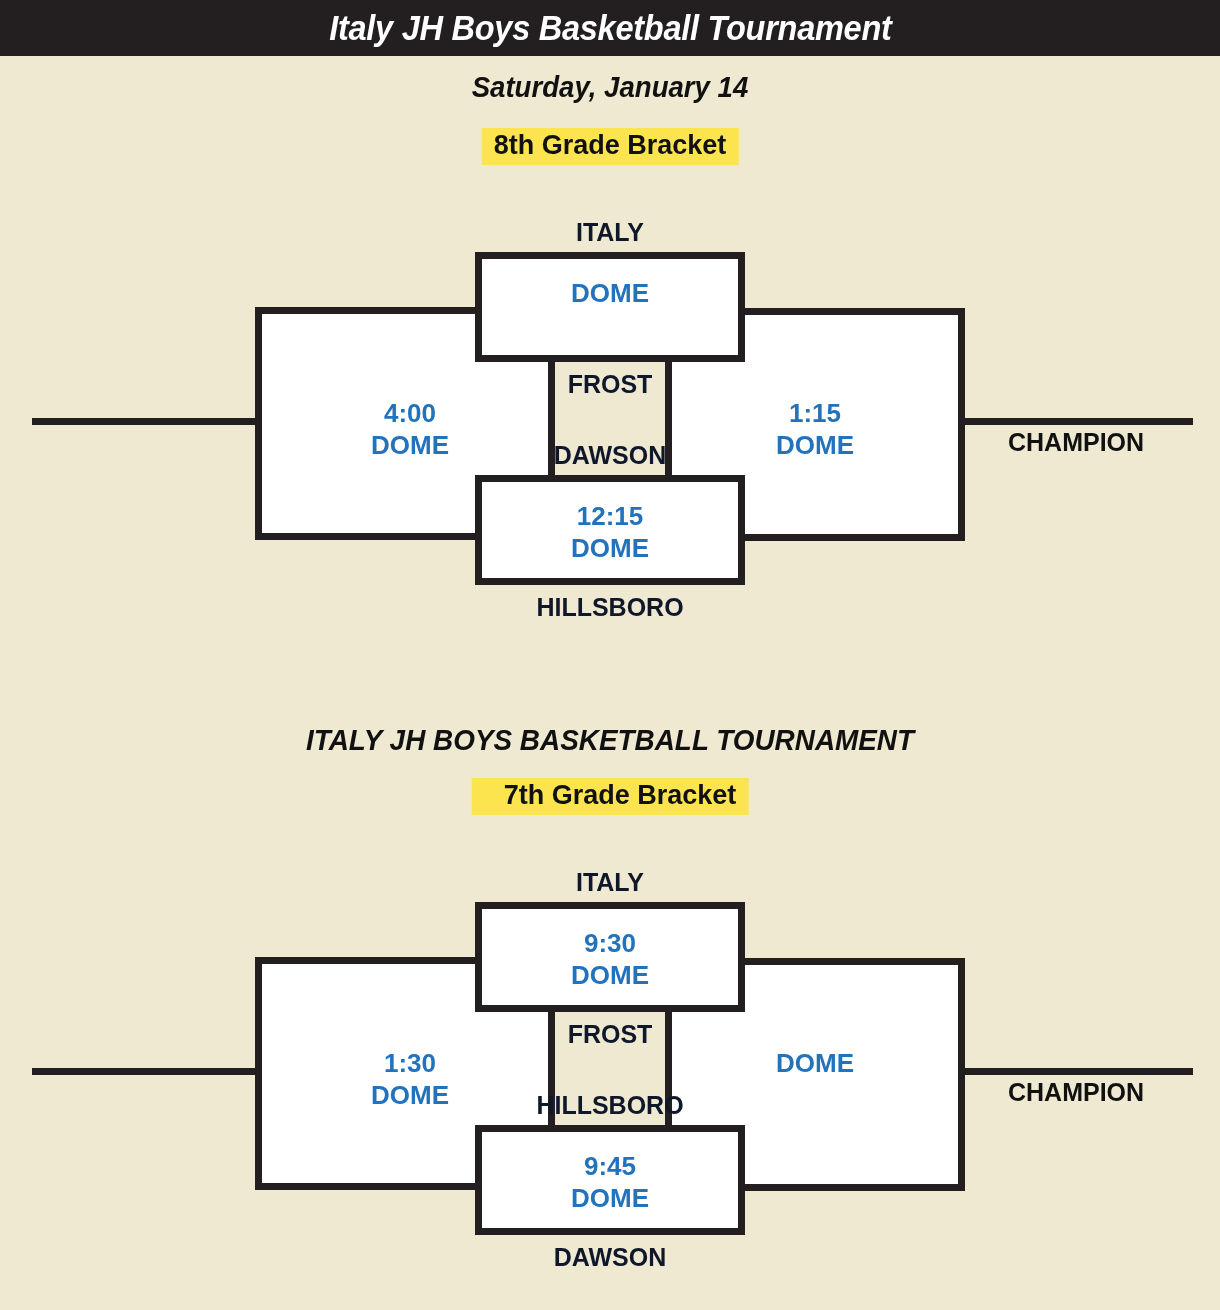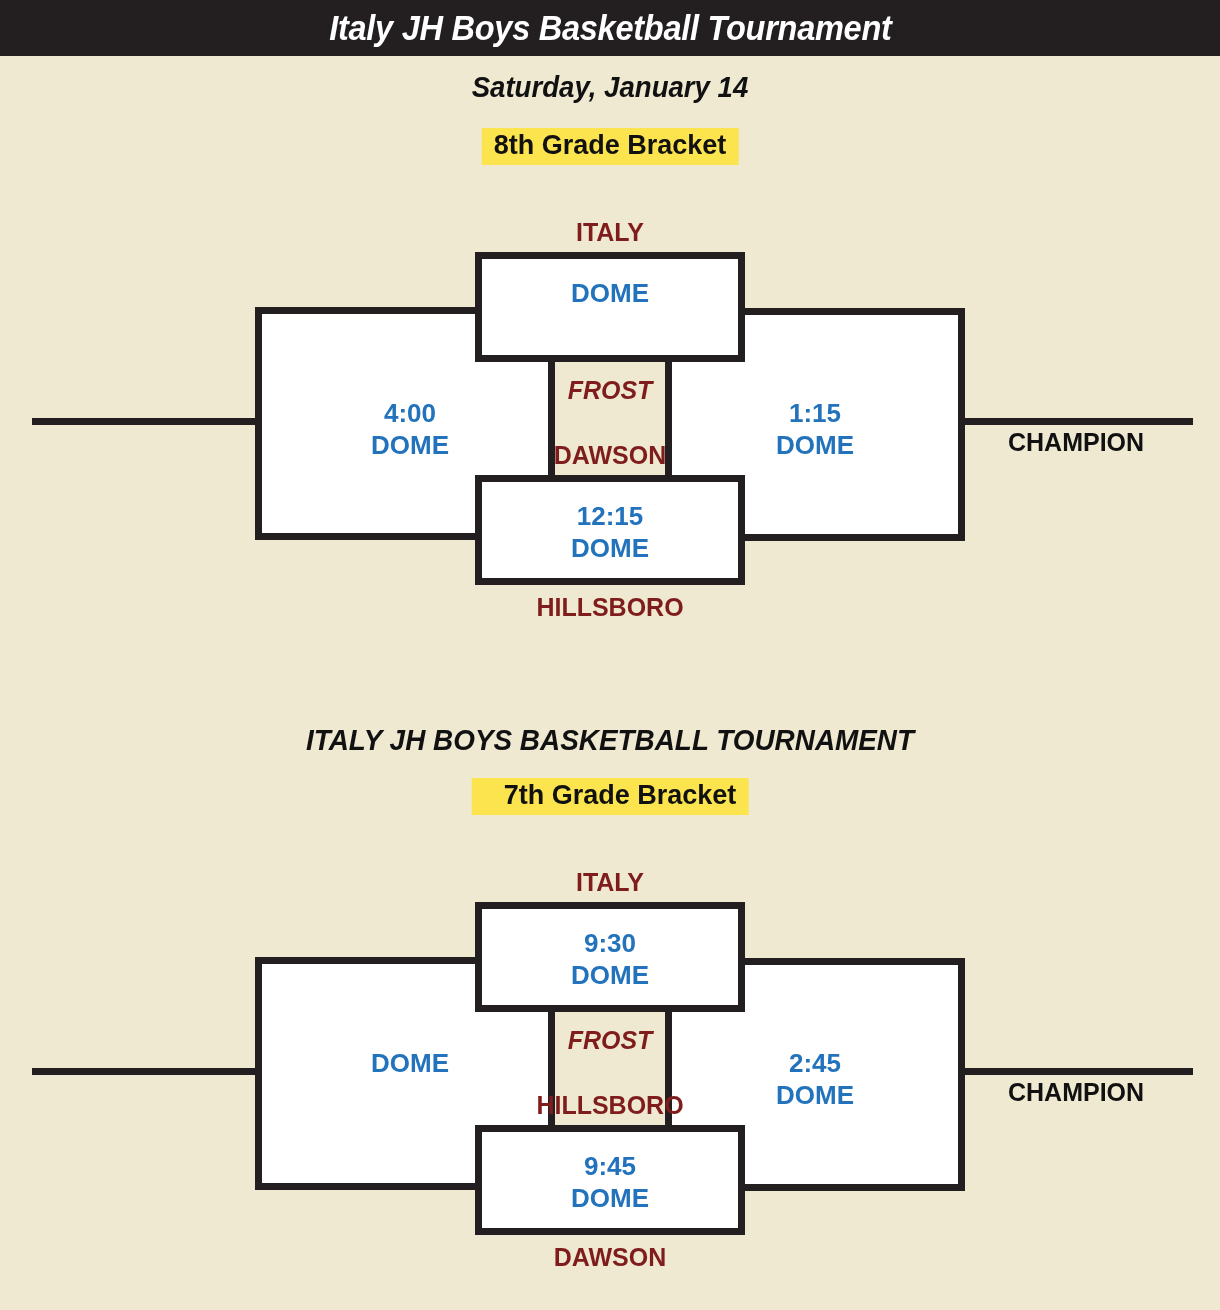--- a/index.html
+++ b/index.html
@@ -139,27 +139,27 @@
   .slot-right { left: 665px; width: 300px; top: 183px; }
   .slot-inner-top    { left: 475px; width: 270px; top: 63px; }
   .slot-inner-bottom { left: 475px; width: 270px; top: 286px; }
 
   
   .team {
     position: absolute;
     left: 475px;
     width: 270px;
     text-align: center;
-    color: #7f1d1d;
+    color: #0f172a;
     font-size: 25px;
     font-weight: bold;
     white-space: nowrap;
   }
   .team-a { top: 3px; }
-  .team-b { top: 161px; font-style: italic; }
+  .team-b { top: 155px; }
   .team-c { top: 226px; }
   .team-d { top: 378px; }
 
   
   .line {
     position: absolute;
     background: #231F20;
     height: 7px;
   }
   .line-in  { left: 32px;  width: 227px; top: 203px; }
@@ -246,23 +246,23 @@
     <div>9:30</div>
     <div>DOME</div>
   </div>
 
   <div class="slot slot-inner-bottom">
     <div>9:45</div>
     <div>DOME</div>
   </div>
 
   <div class="slot slot-left">
+    <div>1:30</div>
     <div>DOME</div>
   </div>
 
   <div class="slot slot-right">
-    <div>2:45</div>
     <div>DOME</div>
   </div>
 
   <div class="line line-out"></div>
   <div class="champion">CHAMPION</div>
 </div>
 
 </body></html>

